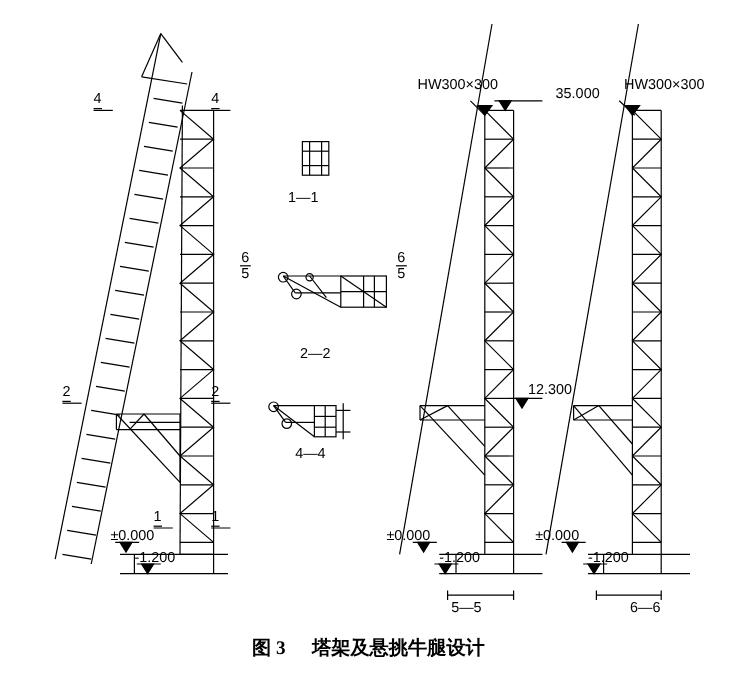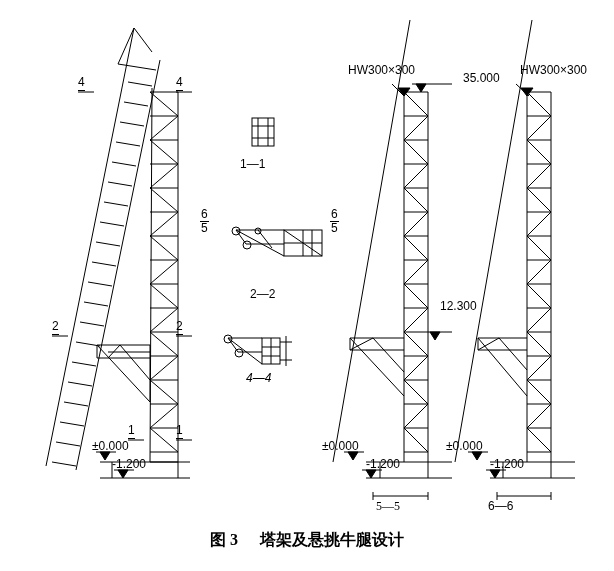--- a/index.html
+++ b/index.html
@@ -329,31 +329,31 @@
   <div class="frac" style="left:200px; top:208px;">
     <span class="top">6</span>
     <span class="bot">5</span>
   </div>
   <div class="frac" style="left:330px; top:208px;">
     <span class="top">6</span>
     <span class="bot">5</span>
   </div>
   <div class="lbl" style="left:250px; top:288px;">2—2</div>
 
-  <div class="lbl" style="left:246px; top:372px;font-style:italic;">4—4</div>
+  <div class="lbl" style="left:246px; top:372px;">4—4</div>
 
   <div class="lbl" style="left:348px; top:64px;">HW300×300</div>
   <div class="lbl" style="left:416px; top:72px;margin-left:47px;">35.000</div>
-  <div class="lbl" style="left:440px; top:300px;">12.300</div>
+  <div class="lbl" style="left:440px; top:318px;">12.300</div>
   <div class="lbl" style="left:322px; top:440px;">±0.000</div>
   <div class="lbl" style="left:366px; top:458px;">-1.200</div>
-  <div class="lbl" style="left:376px; top:500px;font-family:Liberation Serif, serif;">5—5</div>
+  <div class="lbl" style="left:376px; top:500px;">5—5</div>
 
   <div class="lbl" style="left:520px; top:64px;">HW300×300</div>
   <div class="lbl" style="left:446px; top:440px;">±0.000</div>
   <div class="lbl" style="left:490px; top:458px;">-1.200</div>
-  <div class="lbl" style="left:488px; top:500px;">6—6</div>
+  <div class="lbl" style="left:525px; top:500px;">6—6</div>
 
   <div class="caption">
     <span>图 3</span><span class="gap"></span><span>塔架及悬挑牛腿设计</span>
   </div>
 
 </div>
 
 </body></html>

